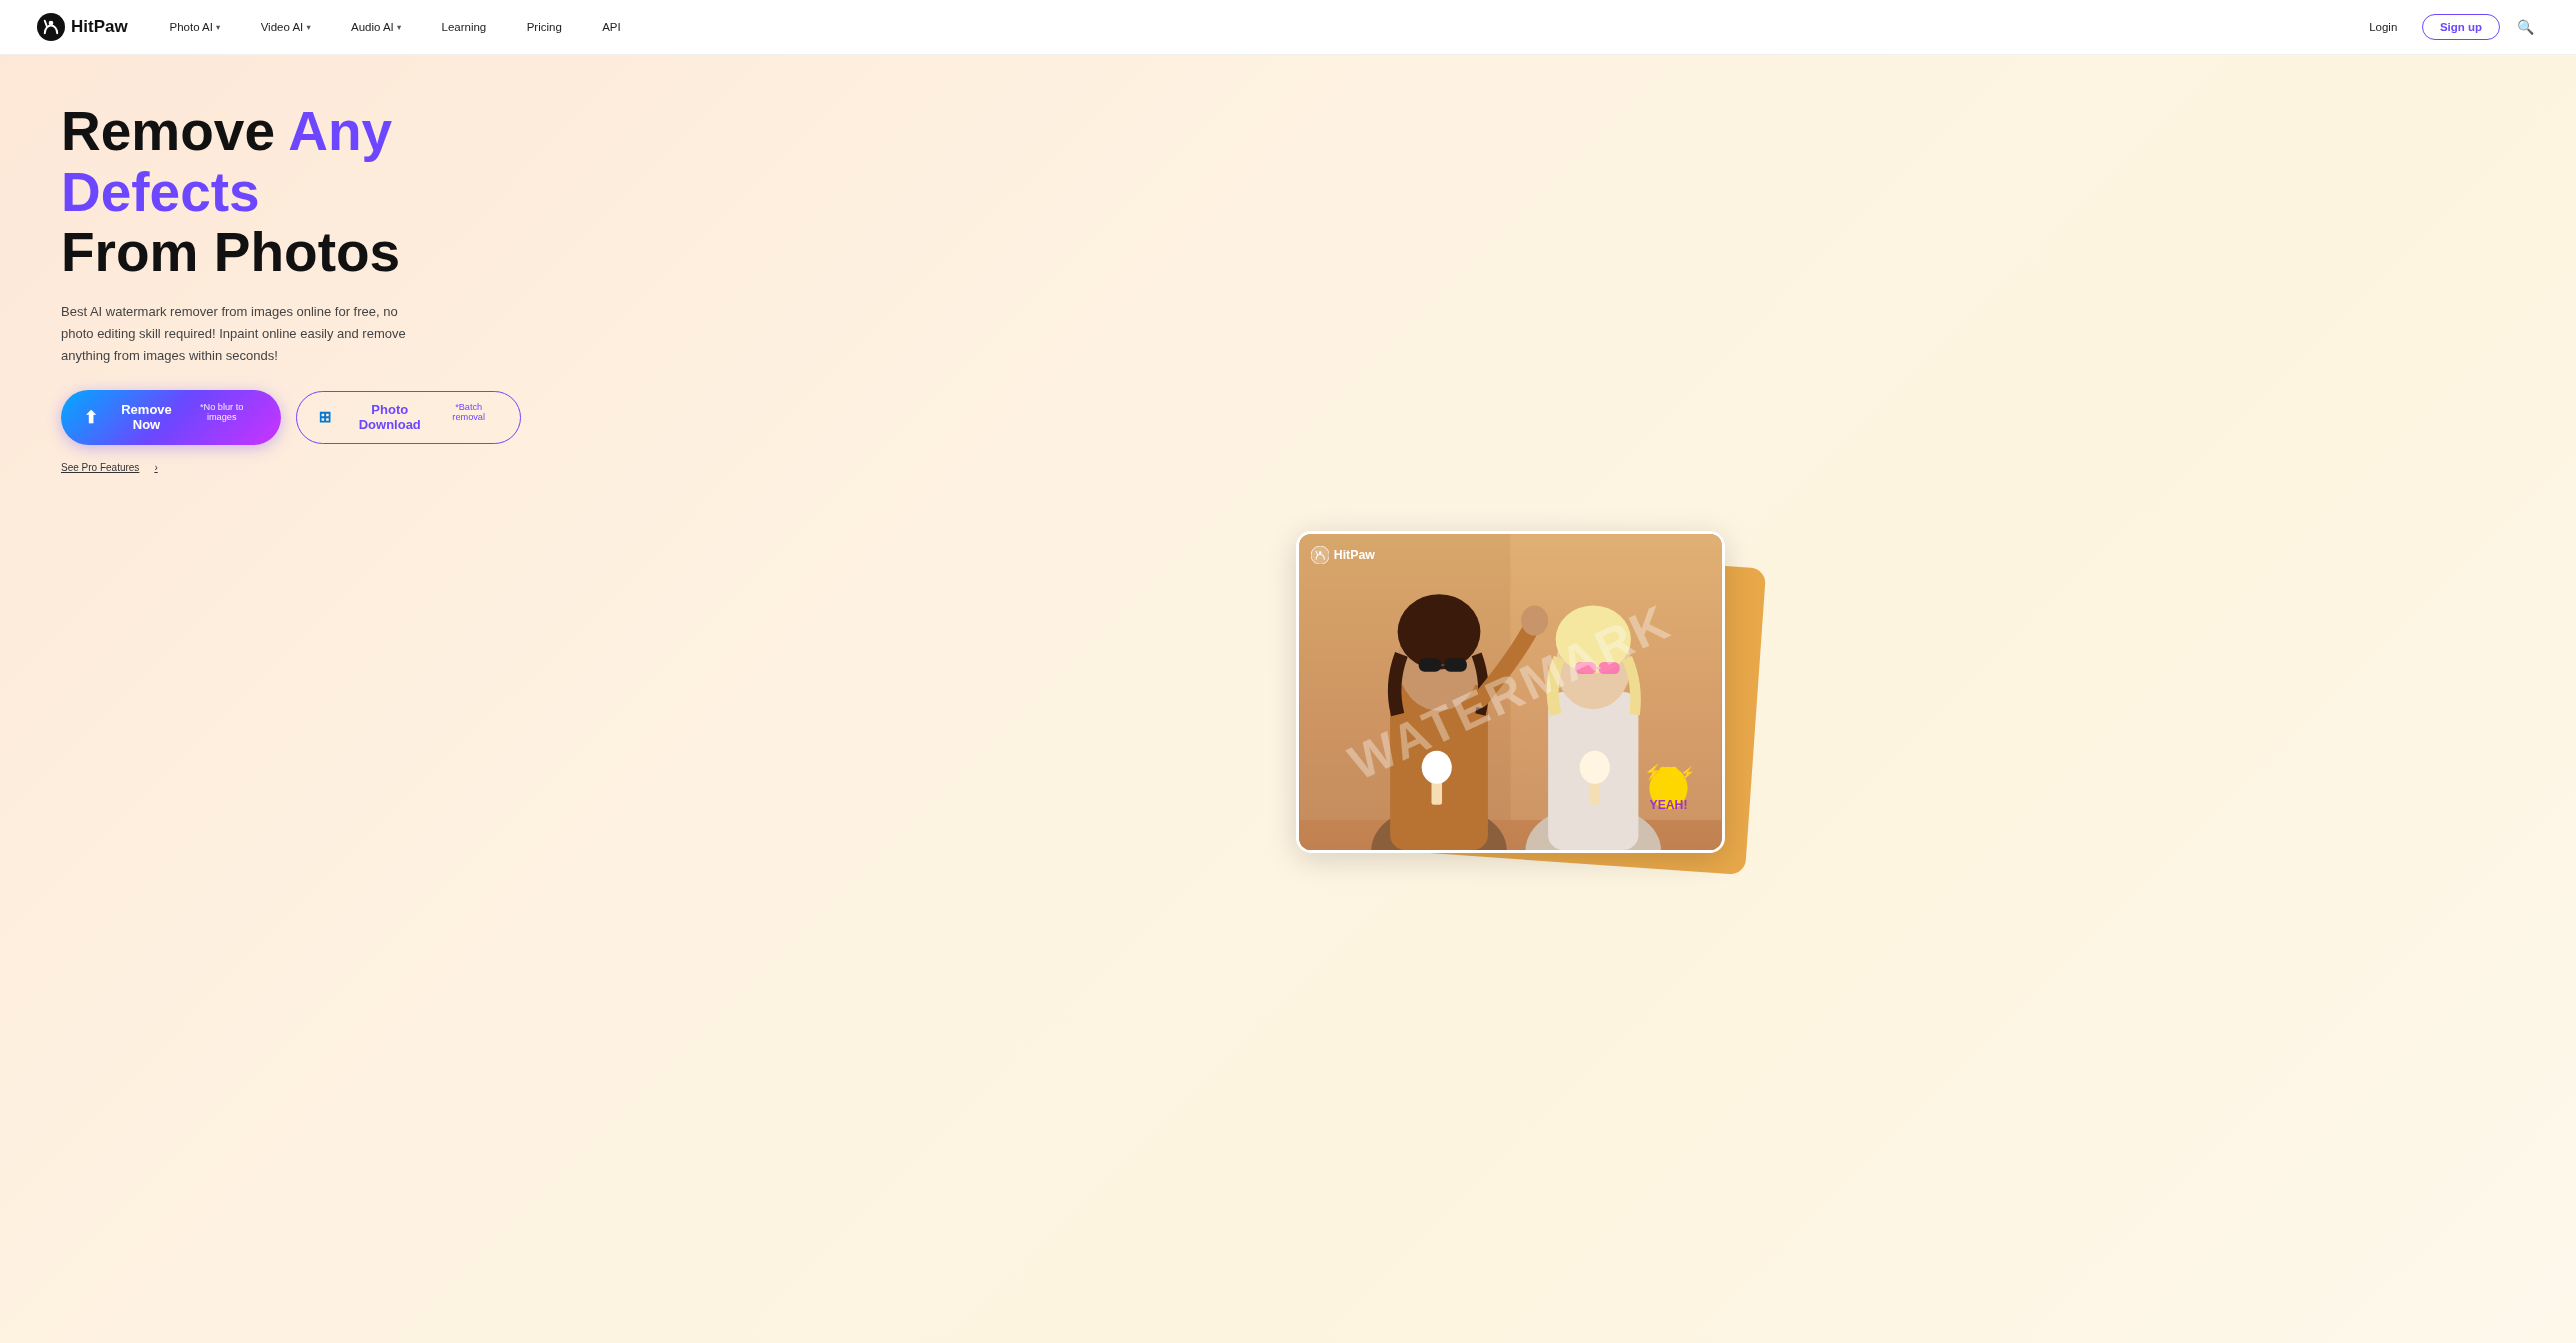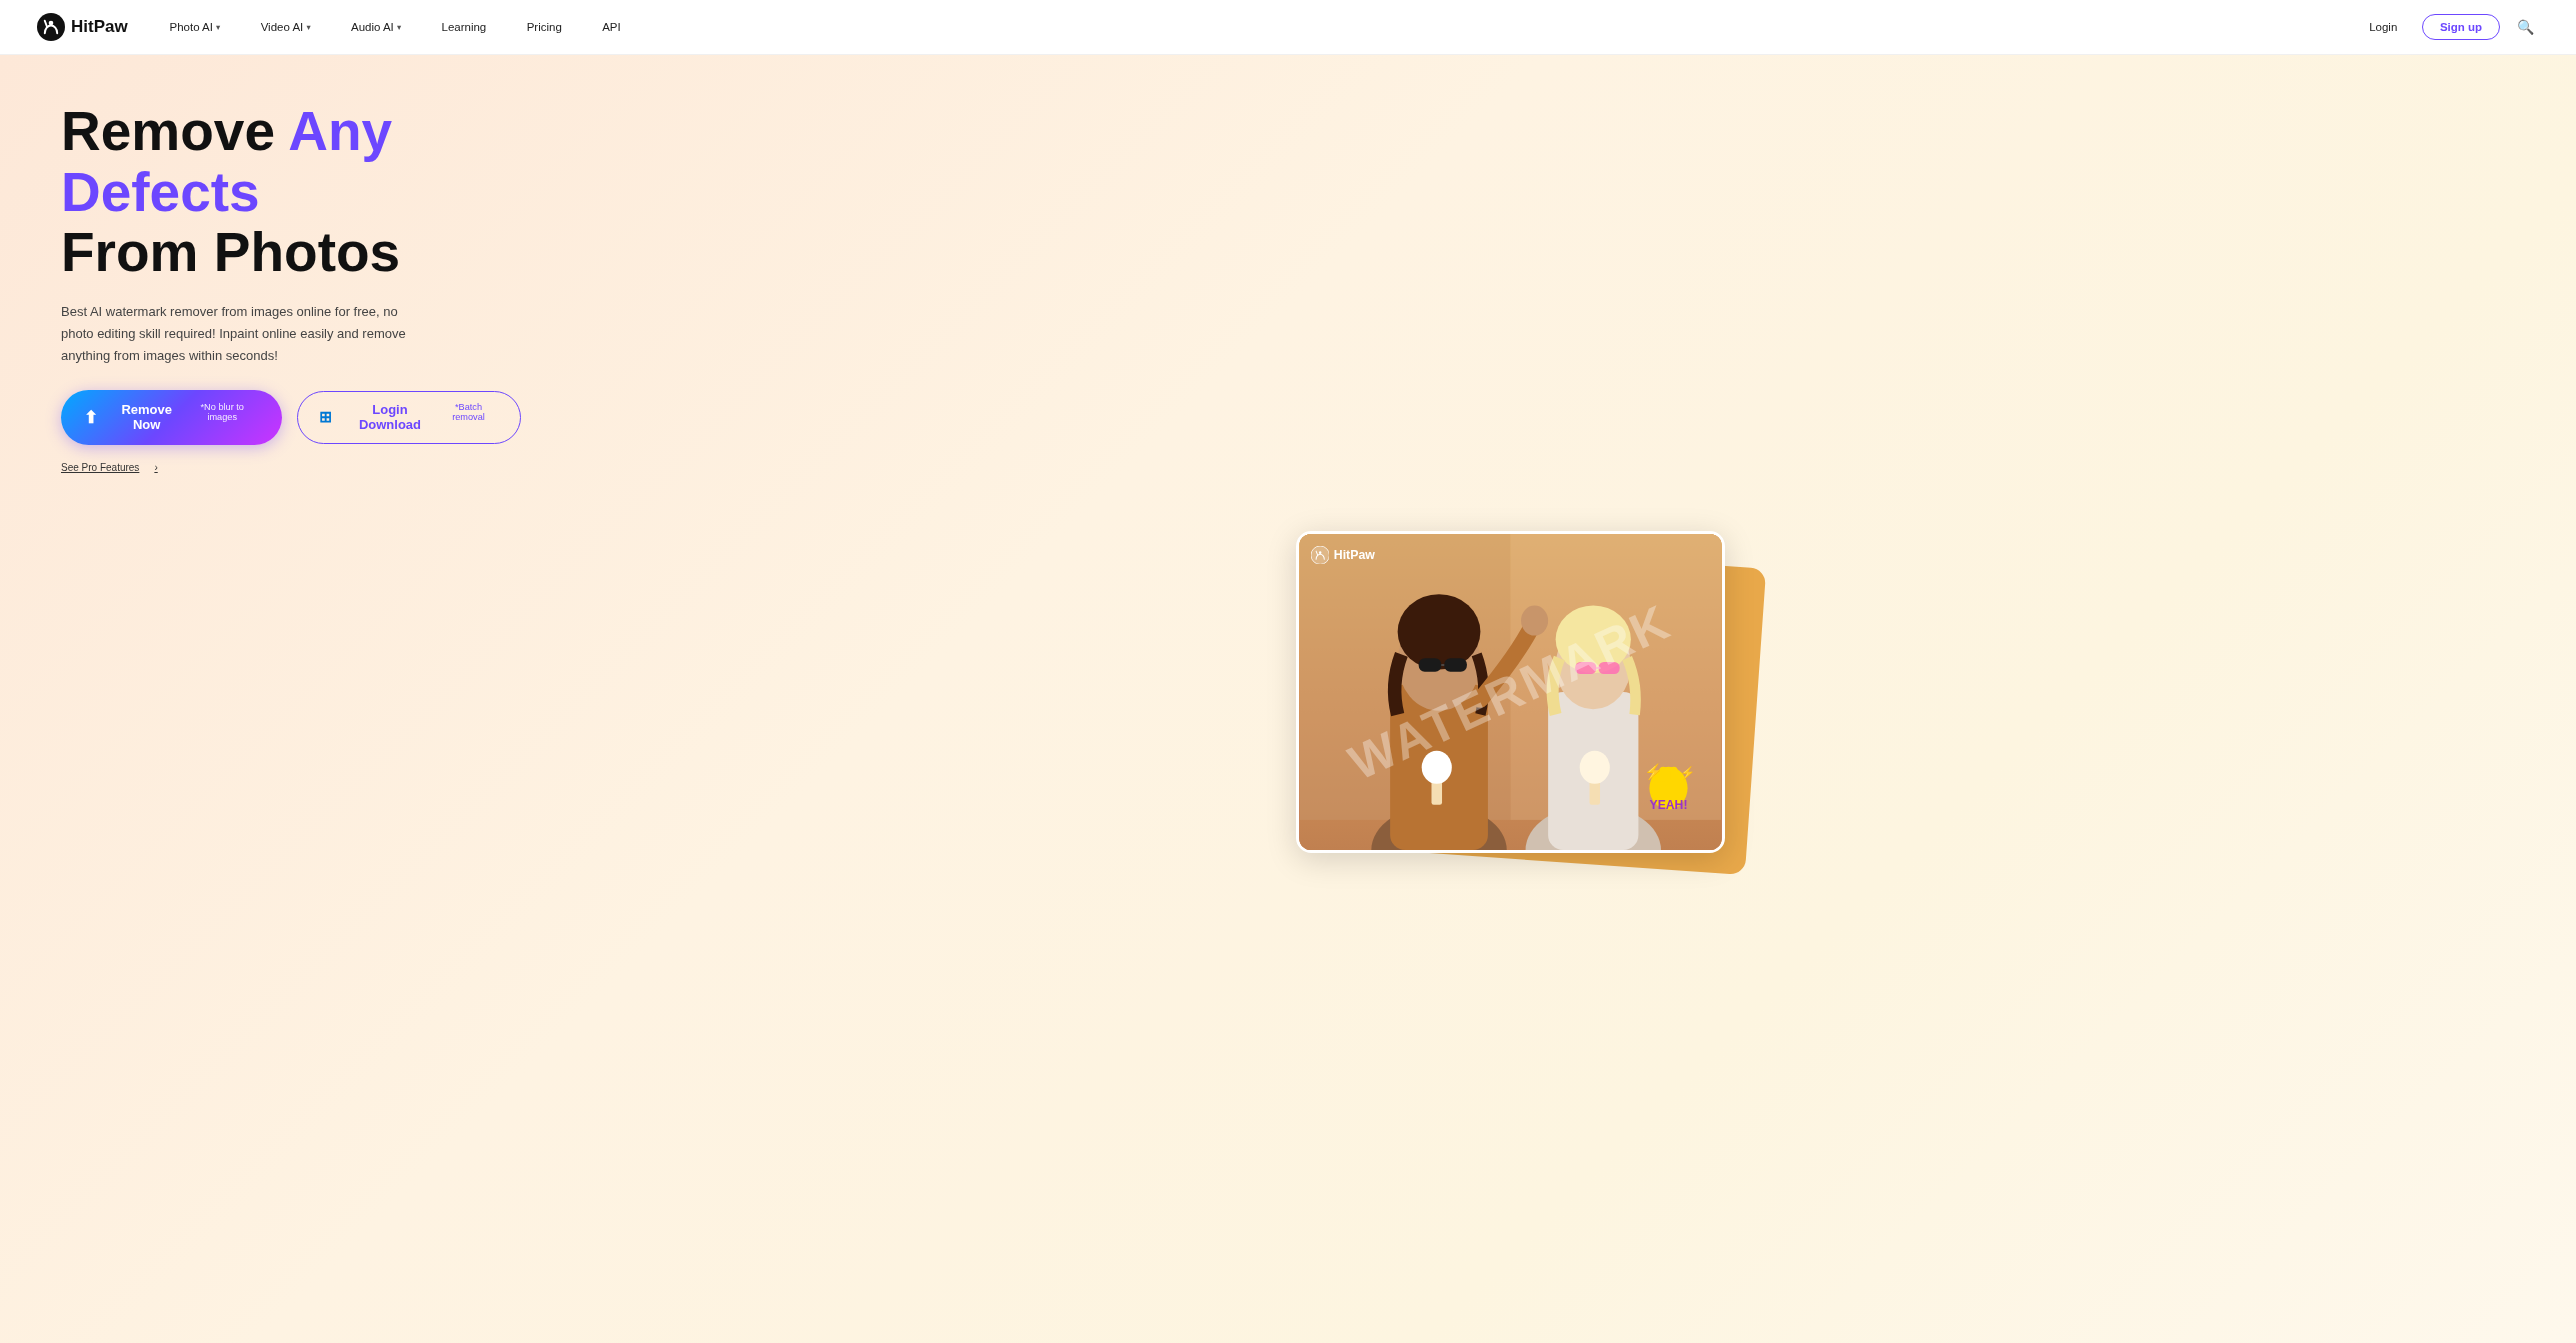--- a/index.html
+++ b/index.html
@@ -328,21 +328,21 @@
       <button class="remove-btn">
         <span class="upload-icon">⬆</span>
         <span class="remove-btn-inner">
           <span>Remove Now</span>
           <span class="remove-btn-sub">*No blur to images</span>
         </span>
       </button>
       <button class="download-btn">
         <span class="windows-icon">⊞</span>
         <span class="remove-btn-inner">
-          <span>Login Download</span>
+          <span>Photo Download</span>
           <span class="download-btn-sub">*Batch removal</span>
         </span>
       </button>
     </div>
     <span class="see-pro">
       <span>See Pro Features</span>
       <span>›</span>
     </span>
   </div>
 

